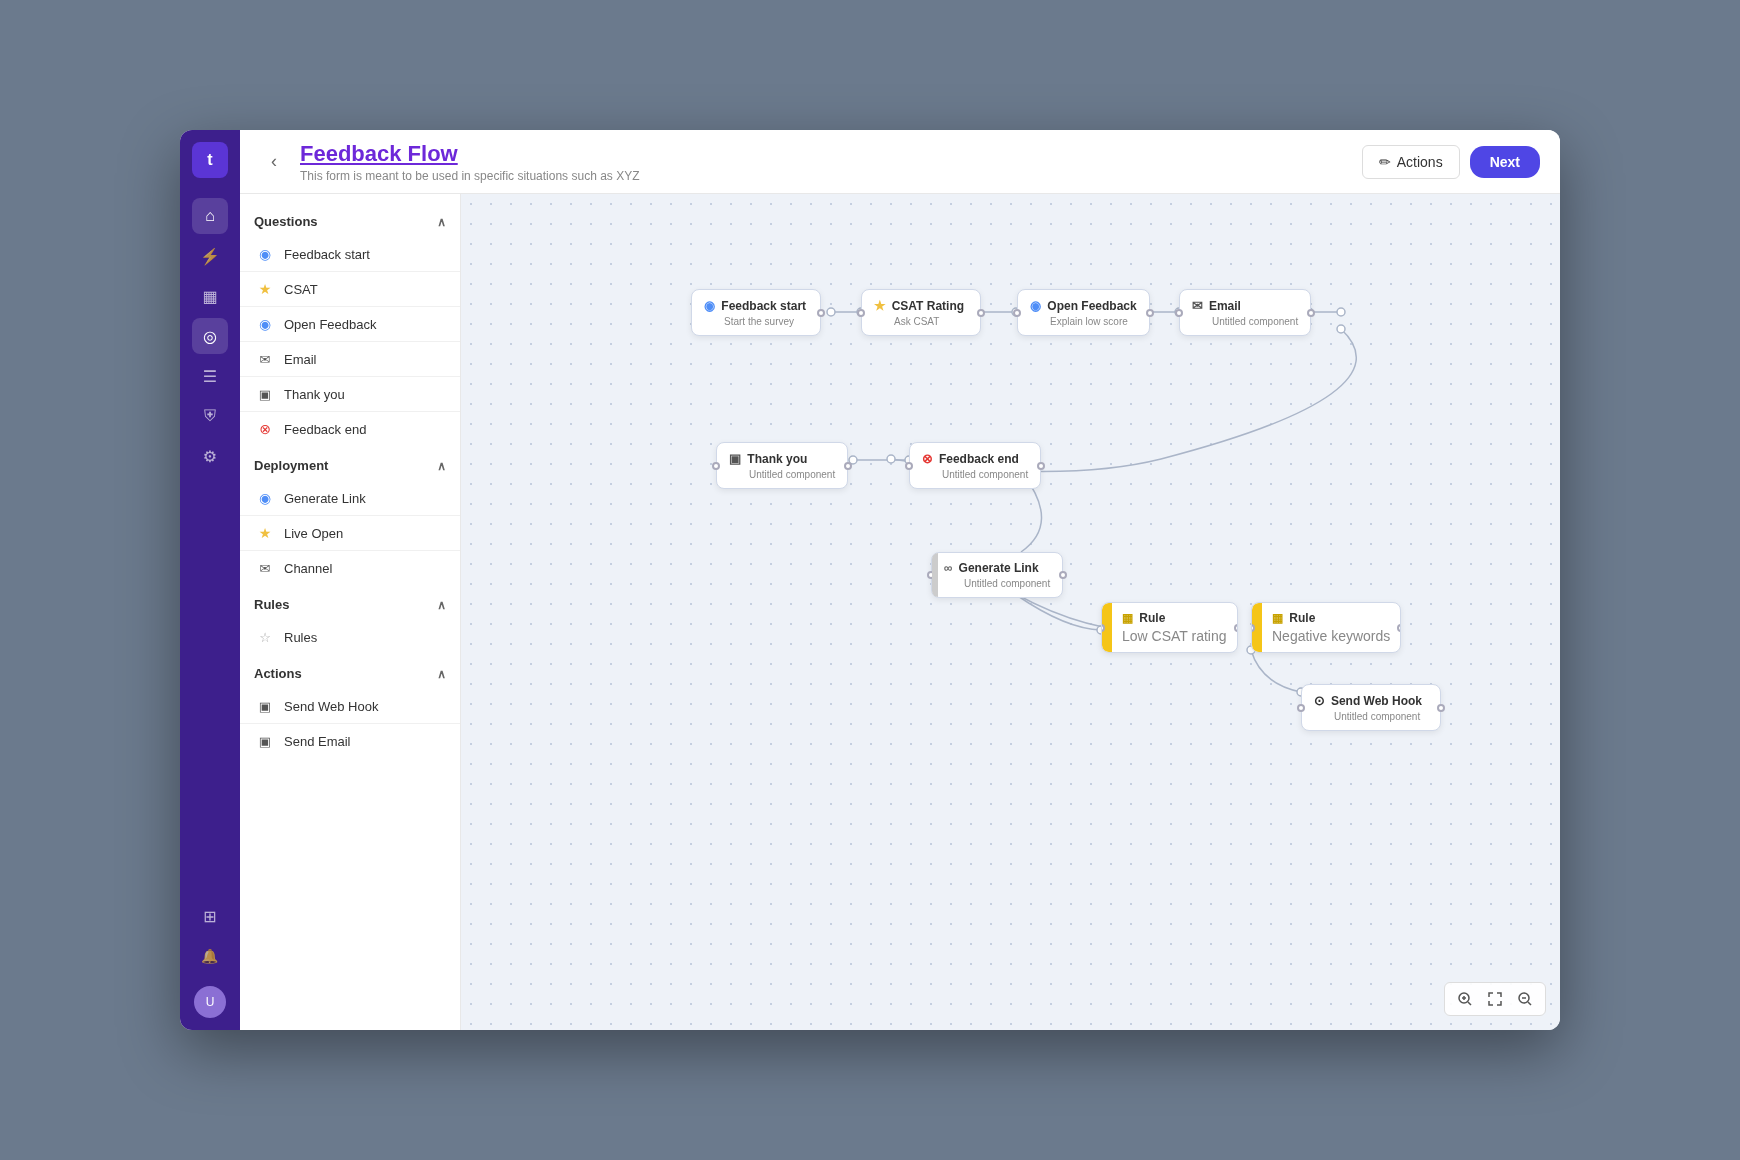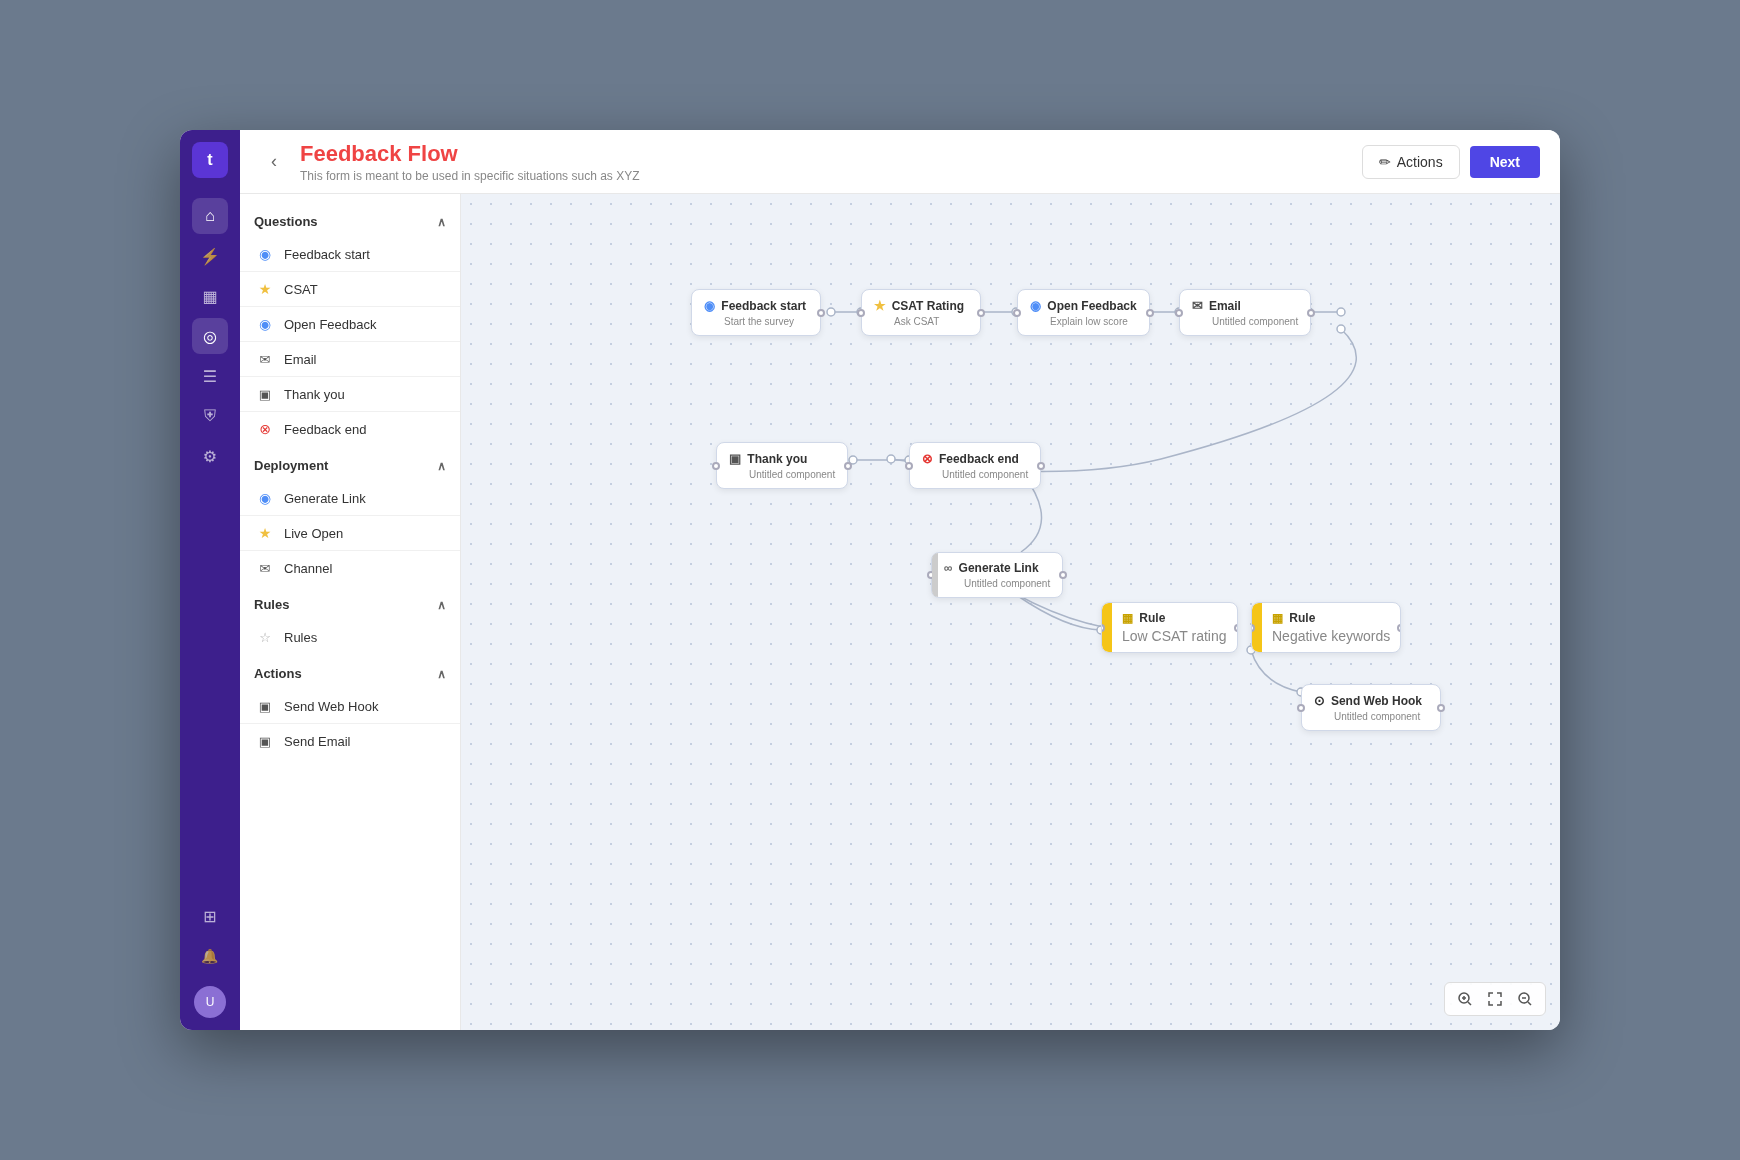--- a/index.html
+++ b/index.html
@@ -108,21 +108,22 @@
       display: flex;
       align-items: center;
       justify-content: center;
       width: 28px;
       height: 28px;
     }
     .header-title-block { flex: 1; }
     .header-title {
       font-size: 22px;
       font-weight: 700;
-      color: #ef4444;
+      color: #6d28d9;
+      text-decoration: underline;
     }
     .header-subtitle {
       font-size: 12px;
       color: #888;
       margin-top: 2px;
     }
     .header-actions { display: flex; gap: 10px; align-items: center; }
     .btn-styling {
       display: flex;
       align-items: center;
@@ -134,21 +135,21 @@
       color: #333;
       font-size: 14px;
       font-weight: 500;
       cursor: pointer;
     }
     .btn-next {
       padding: 8px 20px;
       background: #4f46e5;
       color: #fff;
       border: none;
-      border-radius: 4px;
+      border-radius: 14px;
       font-size: 14px;
       font-weight: 600;
       cursor: pointer;
     }
 
     
     .content-area {
       flex: 1;
       display: flex;
       overflow: hidden;

